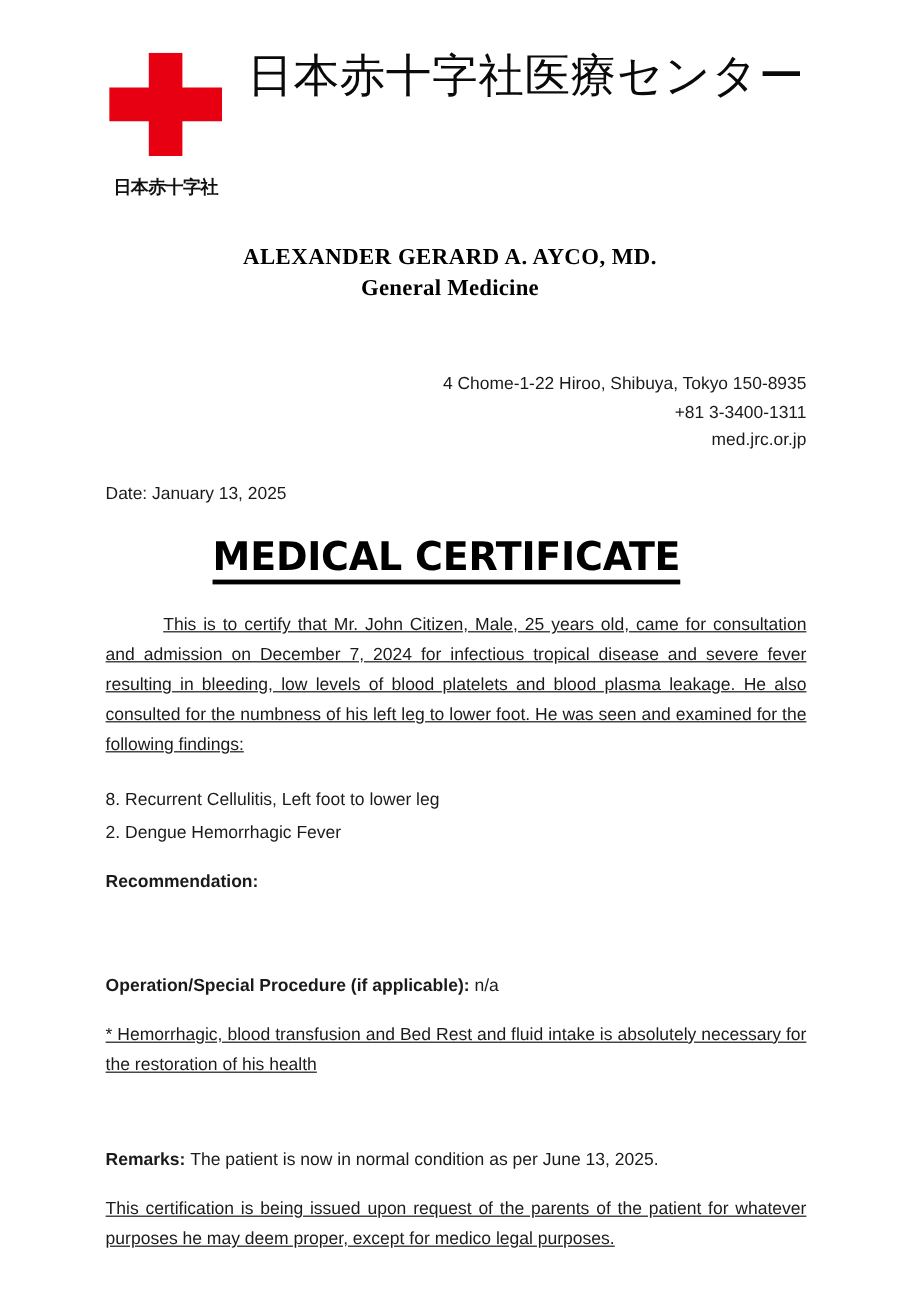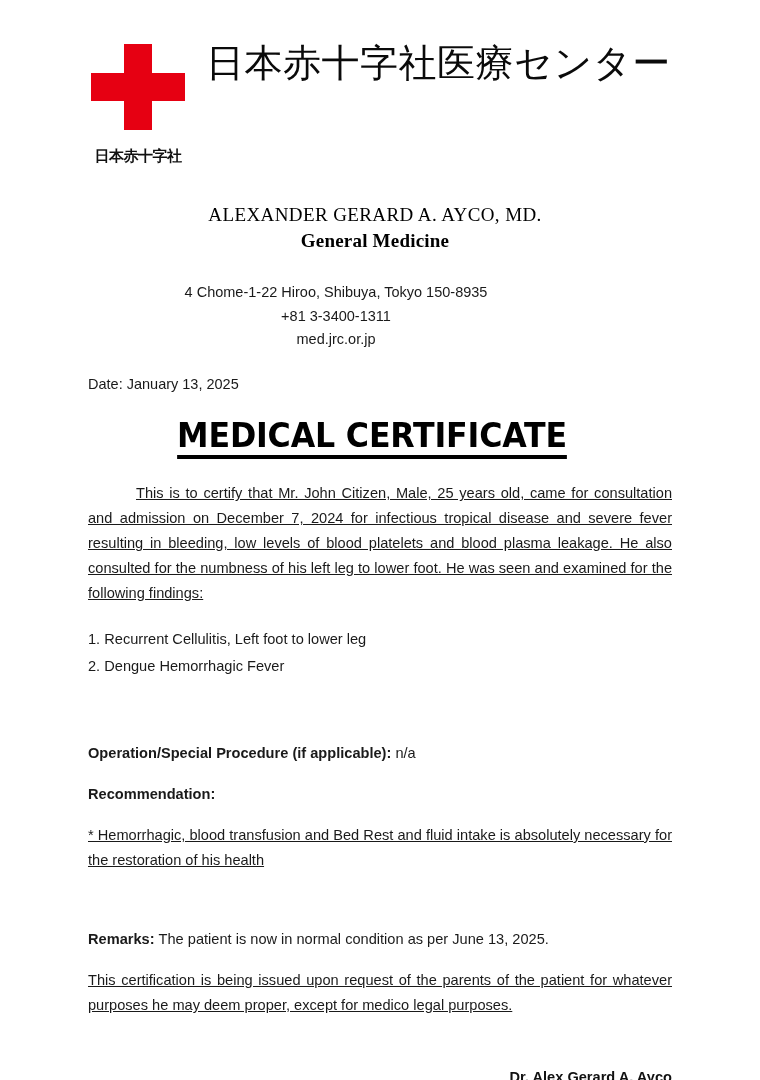--- a/index.html
+++ b/index.html
@@ -85,38 +85,38 @@
 
   
   .doctor-heading {
     text-align: center;
     margin-top: 38px;
     padding-right: 10px;
   }
   .doctor-name {
     font-family: "Liberation Serif", serif;
     font-size: 19px;
-    font-weight: 400;
+    font-weight: 700;
     letter-spacing: 0.4px;
     line-height: 1.35;
     color: #000;
   }
   .doctor-specialty {
     font-family: "Liberation Serif", serif;
     font-size: 19px;
     font-weight: 700;
     letter-spacing: 0.2px;
     line-height: 1.35;
     color: #000;
   }
 
   
   .address-block {
-    text-align: center;
-    margin-top: 28px;
+    text-align: right;
+    margin-top: 56px;
     padding-right: 88px;
     font-size: 14.5px;
     line-height: 1.62;
     color: #1a1a1a;
   }
 
   
   .date-line {
     margin-top: 24px;
     padding-left: 88px;
@@ -231,32 +231,32 @@
   <div class="date-line">Date: January 13, 2025</div>
 
   <div class="cert-title-wrap">
     <span class="cert-title">MEDICAL CERTIFICATE</span>
   </div>
 
   <div class="body-area">
 
     <p class="para lead">This is to certify that Mr. John Citizen, Male, 25 years old, came for consultation and admission on December 7, 2024 for infectious tropical disease and severe fever resulting in bleeding, low levels of blood platelets and blood plasma leakage. He also consulted for the numbness of his left leg to lower foot.  He was seen and examined for the following findings:</p>
 
-    <p class="finding finding-1">1. Recurrent Cellulitis, Left foot to lower leg</p>
+    <p class="finding finding-1">8. Recurrent Cellulitis, Left foot to lower leg</p>
 
     <p class="finding finding-2">2. Dengue Hemorrhagic Fever</p>
+
+    <p class="label-line rec-line">
+      <b>Recommendation:</b>
+    </p>
 
     <p class="label-line op-line">
       <b>Operation/Special Procedure (if applicable):</b><span>&nbsp;</span><span>n/a</span>
     </p>
 
-    <p class="label-line rec-line">
-      <b>Recommendation:</b>
-    </p>
-
     <p class="para rec-body">* Hemorrhagic, blood transfusion and Bed Rest and fluid intake is absolutely necessary for the restoration of his health</p>
 
     <p class="label-line remarks-line">
       <b>Remarks:</b><span>&nbsp;</span><span>The patient is now in normal condition as per June 13, 2025.</span>
     </p>
 
     <p class="para closing-para">This certification is being issued upon request of the parents of the patient for whatever purposes he may deem proper, except for medico legal purposes.</p>
 
   </div>
 

